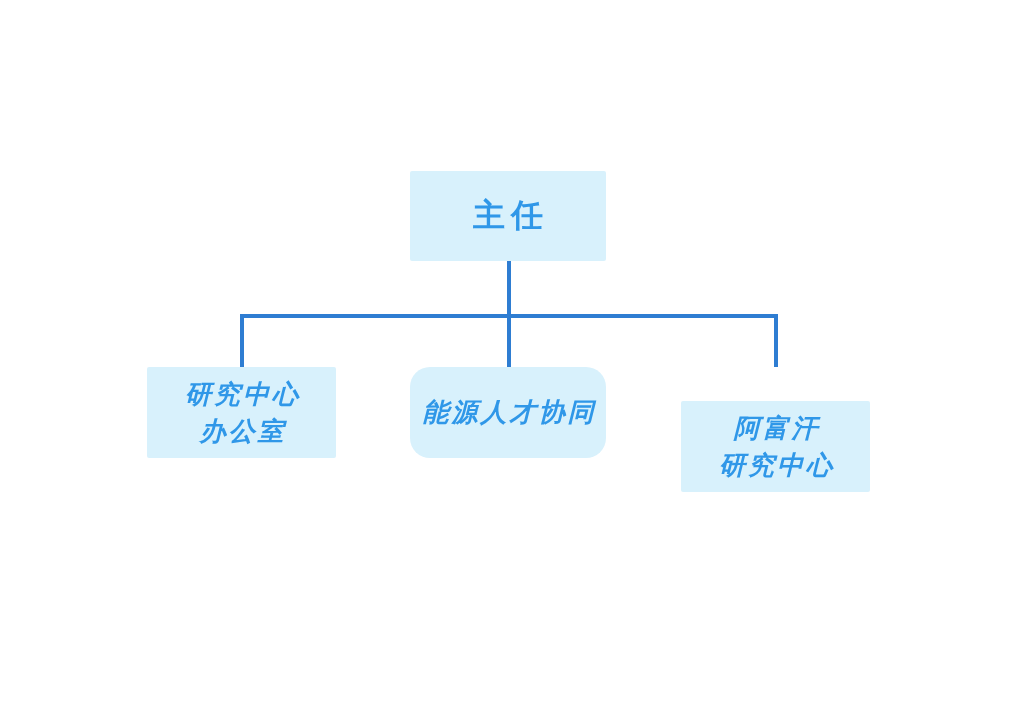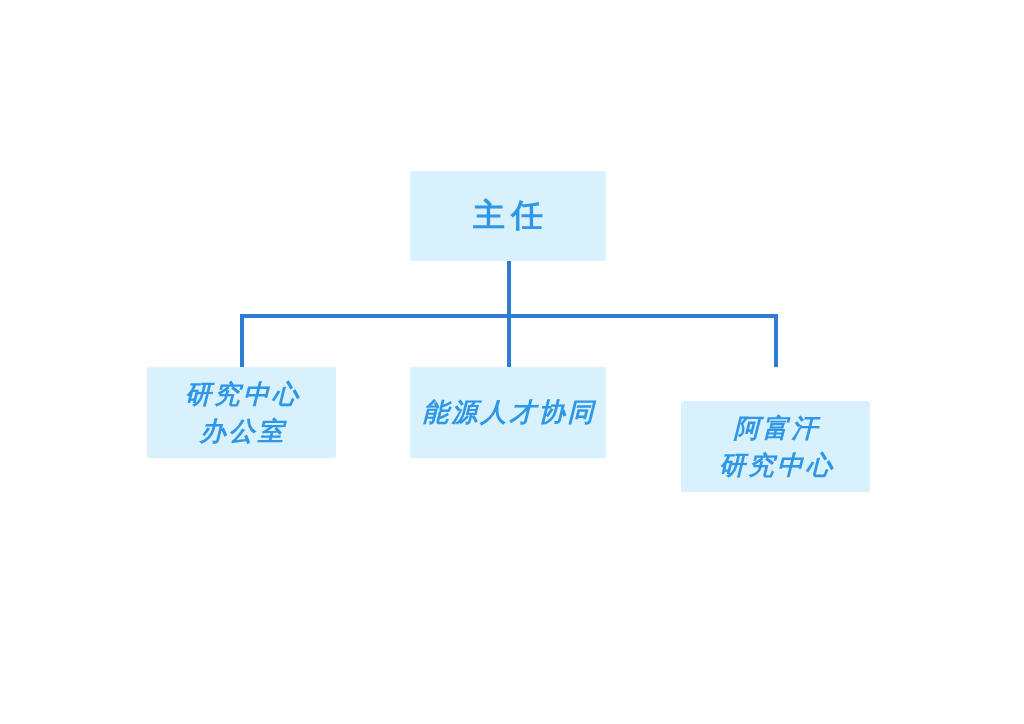--- a/index.html
+++ b/index.html
@@ -42,21 +42,21 @@
   .node.child {
     top: 363px;
     height: 91px;
     font-size: 26px;
     line-height: 33px;
     letter-spacing: 3px;
     text-indent: 3px;
     font-style: italic;
   }
   .node.child-1 { left: 143px; width: 189px; }
-  .node.child-2 { left: 406px; width: 196px; }
+  .node.child-2 { left: 406px; width: 196px; border-radius: 20px; }
   .node.child-3 { left: 677px; width: 189px; margin-top: 34px; }
   .connector {
     position: absolute;
     background: var(--line);
   }
   .connector.h-main   { left: 236px; top: 310px; width: 536px; height: 2px; }
   .connector.v-root   { left: 503px; top: 257px; width: 2px;  height: 106px; }
   .connector.v-left   { left: 236px; top: 310px; width: 2px;  height: 53px; }
   .connector.v-right  { left: 770px; top: 310px; width: 2px;  height: 53px; }
   .node-line { display: block; }

